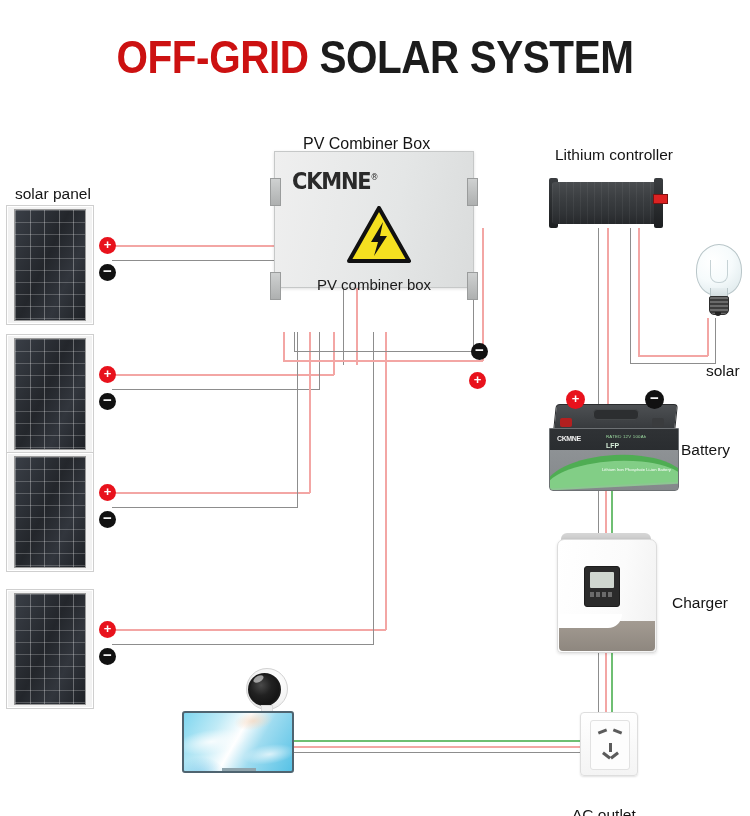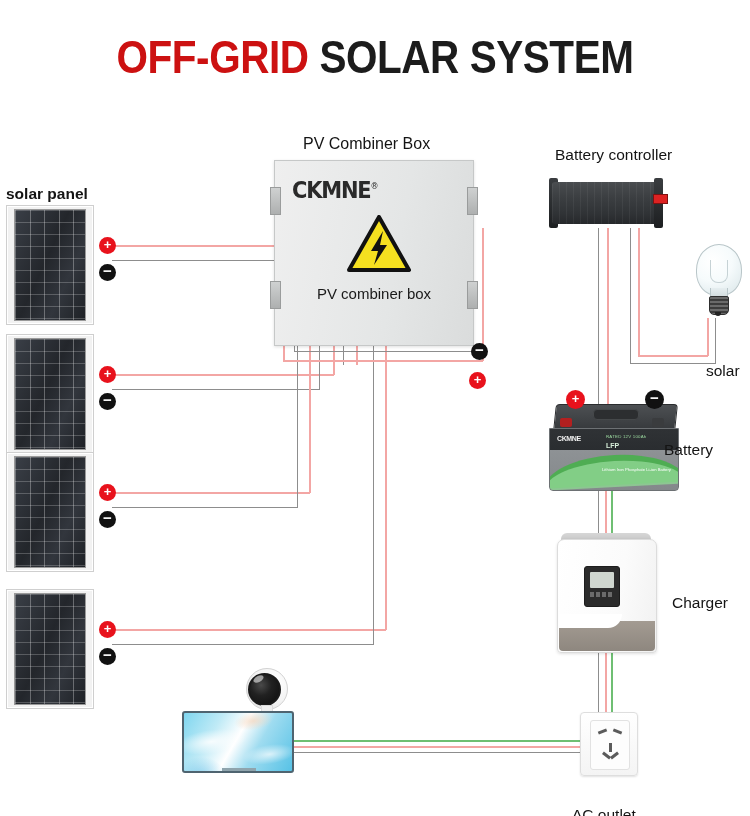--- a/index.html
+++ b/index.html
@@ -41,21 +41,21 @@
          box-shadow:0 0 0 1px #ffffff inset;}
   .panel .cells{width:100%;height:100%;
      background-color:#2a2d33;
      background-image:
        repeating-linear-gradient(to right, rgba(255,255,255,.30) 0 1px, transparent 1px 14.6px),
        repeating-linear-gradient(to bottom, rgba(255,255,255,.22) 0 1px, transparent 1px 12.0px),
        linear-gradient(115deg,#3a3f47 0%,#23262b 45%,#32363d 70%,#1e2126 100%);
      border:1px solid #9a9a9a;box-sizing:border-box;}
 
   
-  #combiner{left:274px;top:160px;width:200px;height:186px;
+  #combiner{left:274px;top:151px;width:200px;height:137px;
             background:linear-gradient(100deg,#efefef 0%,#e4e6e6 60%,#dadcdc 100%);
             border:1px solid #c6c8c8;box-sizing:border-box;
             box-shadow:0 1px 3px rgba(0,0,0,.13);}
   #combiner .tabL,#combiner .tabR{position:absolute;width:9px;height:26px;
             background:linear-gradient(#cfd1d1,#aeb0b0);border:1px solid #9a9c9c;}
   #combiner .tabL{left:-5px;} #combiner .tabR{right:-5px;}
   .ck-logo{position:absolute;left:17px;top:16px;font-size:21px;font-weight:bold;
            letter-spacing:-1.2px;color:#2a2a2a;font-family:"DejaVu Sans",sans-serif;
            transform:scaleY(1.12);transform-origin:left top;}
   .ck-logo sup{font-size:8px;font-weight:normal;vertical-align:super;letter-spacing:0;}
@@ -225,21 +225,21 @@
   <div class="abs wire w-green" style="left:611px;top:489px;width:1.5px;height:50px;"></div>
 
   <div class="abs wire w-gray" style="left:598px;top:645px;width:1.4px;height:72px;"></div>
   <div class="abs wire w-red" style="left:605px;top:645px;width:1.6px;height:72px;"></div>
   <div class="abs wire w-green" style="left:611px;top:645px;width:1.5px;height:72px;"></div>
 
   <div class="abs wire w-green" style="left:292px;top:740px;width:289px;height:1.5px;"></div>
   <div class="abs wire w-red" style="left:292px;top:746px;width:289px;height:1.6px;"></div>
   <div class="abs wire w-gray" style="left:292px;top:752px;width:289px;height:1.4px;"></div>
 
-  <div class="lbl abs" style="left:6px;top:185px;font-weight:bold;">solar panel</div>
+  <div class="lbl abs" style="left:15px;top:185px;">solar panel</div>
 
   <div class="panel abs" style="left:6px;top:205px;">
       <div class="cells"></div>
     </div>
   <div class="panel abs" style="left:6px;top:334px;">
       <div class="cells"></div>
     </div>
   <div class="panel abs" style="left:6px;top:452px;">
       <div class="cells"></div>
     </div>
@@ -292,21 +292,21 @@
     <div class="cb-text">PV combiner box</div>
   </div>
 
   <div class="badge minus" style="left:471px;top:343px;">
       <span class="g">−</span>
     </div>
   <div class="badge plus" style="left:469px;top:372px;">
       <span class="g">+</span>
     </div>
 
-  <div class="lbl abs" style="left:555px;top:146px;">Battery controller</div>
+  <div class="lbl abs" style="left:555px;top:146px;">Lithium controller</div>
   <div class="abs" id="controller">
     <div class="capL"></div>
     <div class="body"></div>
     <div class="capR"></div>
     <div class="term"></div>
   </div>
 
   <div class="abs" id="lamp">
     <div class="bulb-glass"></div>
     <div class="filament"></div>
@@ -331,21 +331,21 @@
     <div class="bat-body">
       <div class="bat-face"></div>
       <div class="bat-wave"></div>
       <div class="bat-wave2"></div>
       <div class="bat-logo">CKMNE</div>
       <div class="bat-spec">RATED 12V        100Ah</div>
       <div class="bat-spec2">LFP</div>
       <div class="bat-sub">Lithium Iron Phosphate Li-ion Battery</div>
     </div>
   </div>
-  <div class="lbl abs" style="left:646px;top:441px;padding-left:18px;">Battery</div>
+  <div class="lbl abs" style="left:663px;top:441px;padding-left:18px;">Battery</div>
 
   <div class="abs" id="inverter">
     <div class="inv-cap"></div>
     <div class="inv-body">
       <div class="inv-screen">
         <div class="inv-lcd"></div>
         <div class="inv-keys"></div>
       </div>
       <div class="inv-bottom"></div>
     </div>

